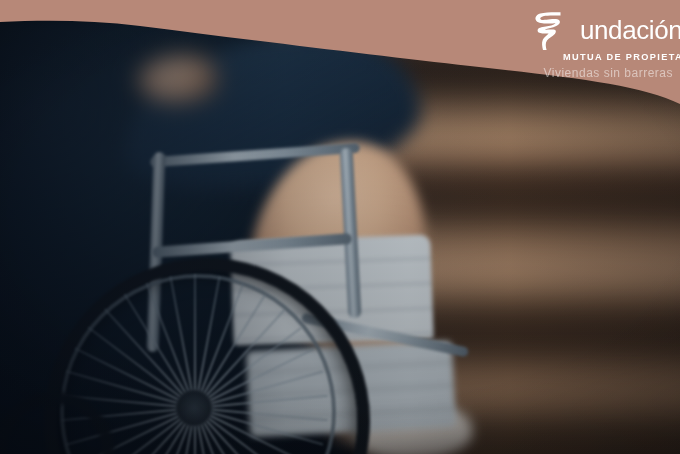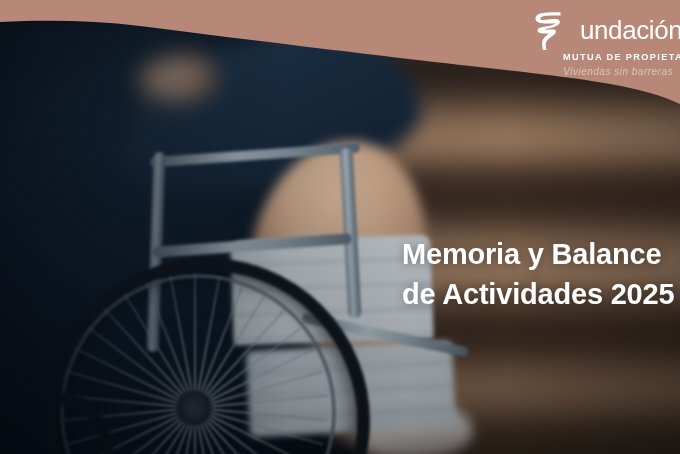--- a/index.html
+++ b/index.html
@@ -305,23 +305,22 @@
   .logo-sub {
     font-size: 9.2px;
     font-weight: 700;
     letter-spacing: 1.35px;
     color: #ffffff;
     margin-top: 1px;
     margin-left: 30px;
     white-space: nowrap;
   }
   .logo-tag {
-    font-size: 10px;
+    font-size: 12px;
     font-weight: 400;
-    font-style: italic;
     letter-spacing: 0.5px;
     color: rgba(255,255,255,0.50);
     margin-top: 4px;
     text-align: right;
     width: 140px;
     white-space: nowrap;
   }
 
   
   .title {
@@ -429,18 +428,14 @@
                  C14.8,17.6 19.6,16.8 23.2,15.0 C26.2,13.5 27.8,11.2 26.4,9.4
                  C25.0,7.6 21.0,7.8 17.2,8.2 C13.2,8.6 9.4,9.4 7.8,8.4
                  C6.4,7.5 7.6,6.0 10.2,5.3 C14.0,4.3 21.0,4.6 27.5,4.6 Z" fill="#ffffff"></path>
       </svg>
       <span class="logo-word">undación</span>
     </div>
     <div class="logo-sub">MUTUA DE PROPIETARIOS</div>
     <div class="logo-tag">Viviendas sin barreras</div>
   </div>
 
-  <div class="title" style="color: rgb(255, 255, 255);">
-    <span class="title-line">Memoria y Balance</span>
-    <span class="title-line">de Actividades 2025</span>
-  </div>
 
 </div>
 
 </body></html>

